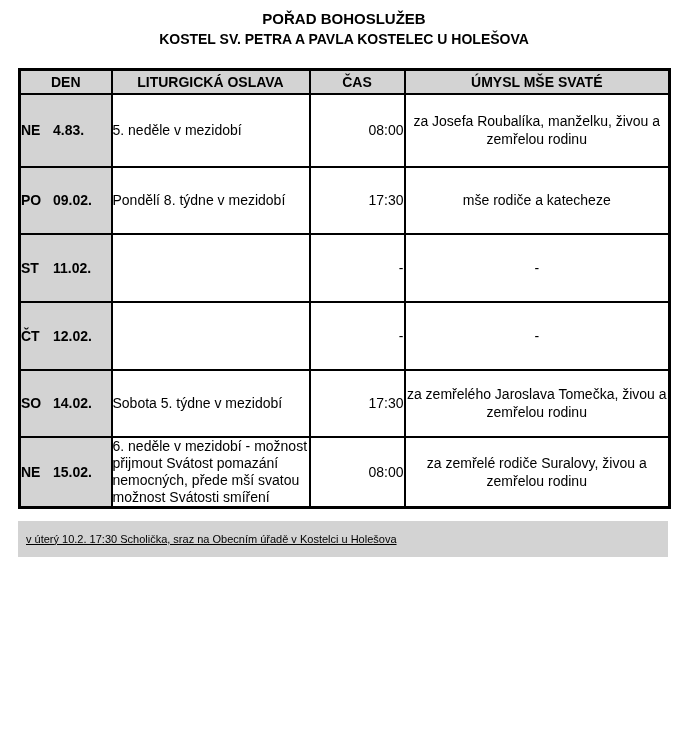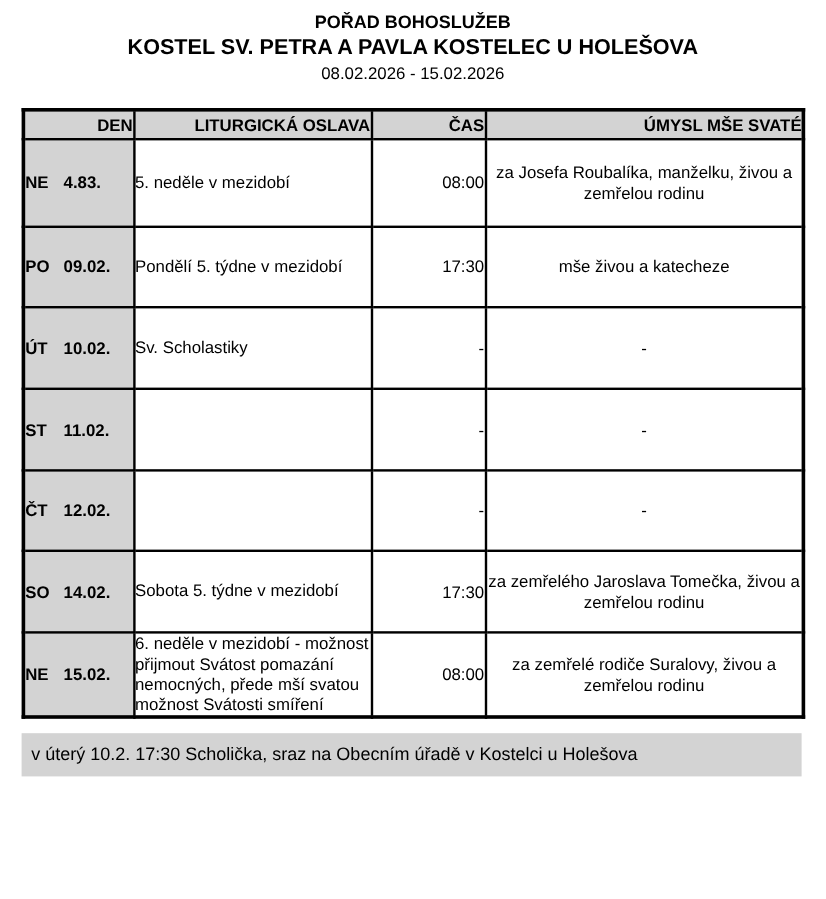--- a/index.html
+++ b/index.html
@@ -17,42 +17,42 @@
     font-family:"Liberation Sans", sans-serif;
     overflow:hidden;
   }
   .page{
     width:688px;
     height:608px;
     padding-top:9px;
   }
   .doc-header{text-align:center;line-height:20px;}
   .doc-title{font-size:15px;font-weight:bold;}
-  .doc-subtitle{font-size:18px;font-weight:bold;}
+  .doc-subtitle{font-size:14px;font-weight:bold;}
   .doc-daterange{font-size:14px;margin-top:2px;}
 
   table.schedule{
     width:652px;
     margin:19px auto 0 18px;
     border-collapse:collapse;
     table-layout:fixed;
     border:3px solid var(--border);
   }
   table.schedule th,
   table.schedule td{
     border:2px solid var(--border);
     padding:0;
     vertical-align:middle;
     font-size:14px;
   }
   thead tr{height:24px;}
   thead th{
     background:var(--gray);
     font-weight:bold;
-    text-align:right;
+    text-align:center;
     font-size:14px;
   }
   tbody tr:nth-child(1){height:73px;}
   tbody tr:nth-child(2){height:67px;}
   tbody tr:nth-child(3){height:68px;}
   tbody tr:nth-child(4){height:68px;}
   tbody tr:nth-child(5){height:67px;}
   tbody tr:nth-child(6){height:68px;}
   tbody tr:nth-child(7){height:65px;}
   tbody tr:nth-child(8){height:93px;}
@@ -78,32 +78,32 @@
   }
 
   .footer-note{
     width:650px;
     margin:12px auto 0 18px;
     height:36px;
     background:var(--gray);
     display:flex;
     align-items:center;
     padding-left:8px;
-    font-size:15px;
+    font-size:11px;
+    text-decoration:underline;
   }
 </style>
 </head>
 <body style="background: rgb(255, 255, 255);">
 
 <div class="page">
 
   <div class="doc-header">
     <div class="doc-title">POŘAD BOHOSLUŽEB</div>
     <div class="doc-subtitle">KOSTEL SV. PETRA A PAVLA KOSTELEC U HOLEŠOVA</div>
-    <div class="doc-daterange">08.02.2026 - 15.02.2026</div>
   </div>
 
   <table class="schedule">
     <colgroup>
       <col style="width:92px">
       <col style="width:198px">
       <col style="width:95px">
       <col style="width:265px">
     </colgroup>
     <thead>
@@ -117,29 +117,23 @@
     <tbody>
 
     <tr>
           <td class="day-cell"><span class="day-abbrev">NE</span><span class="day-date">4.83.</span></td>
           <td class="celebration-cell">5. neděle v mezidobí</td>
           <td class="time-cell">08:00</td>
           <td class="intention-cell">za Josefa Roubalíka, manželku, živou a zemřelou rodinu</td>
         </tr>
         <tr>
           <td class="day-cell"><span class="day-abbrev">PO</span><span class="day-date">09.02.</span></td>
-          <td class="celebration-cell">Pondělí 5. týdne v mezidobí</td>
+          <td class="celebration-cell">Pondělí 8. týdne v mezidobí</td>
           <td class="time-cell">17:30</td>
-          <td class="intention-cell">mše živou a katecheze</td>
-        </tr>
-        <tr>
-          <td class="day-cell"><span class="day-abbrev">ÚT</span><span class="day-date">10.02.</span></td>
-          <td class="celebration-cell">Sv. Scholastiky</td>
-          <td class="time-cell">-</td>
-          <td class="intention-cell">-</td>
+          <td class="intention-cell">mše rodiče a katecheze</td>
         </tr>
         <tr>
           <td class="day-cell"><span class="day-abbrev">ST</span><span class="day-date">11.02.</span></td>
           <td class="celebration-cell"></td>
           <td class="time-cell">-</td>
           <td class="intention-cell">-</td>
         </tr>
         <tr>
           <td class="day-cell"><span class="day-abbrev">ČT</span><span class="day-date">12.02.</span></td>
           <td class="celebration-cell"></td>

